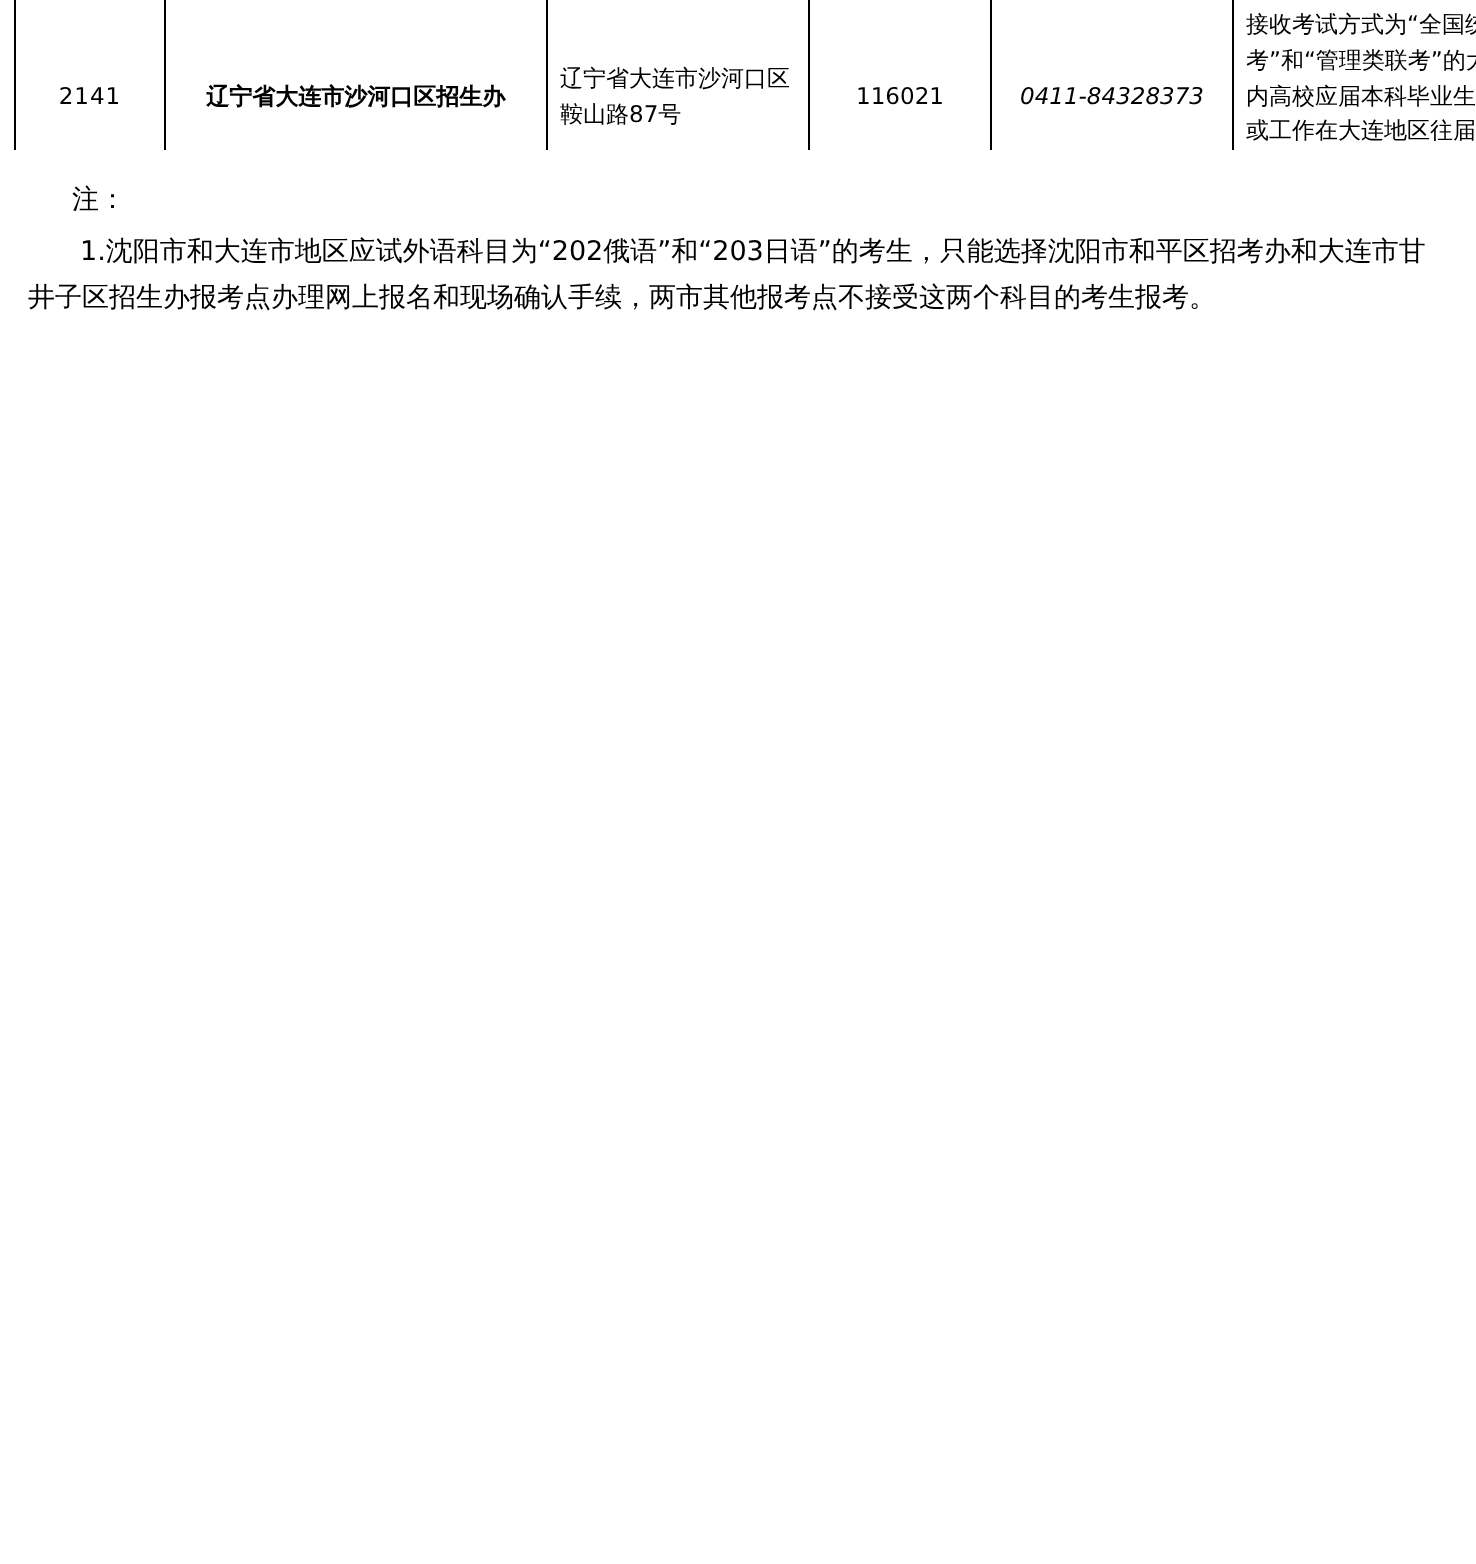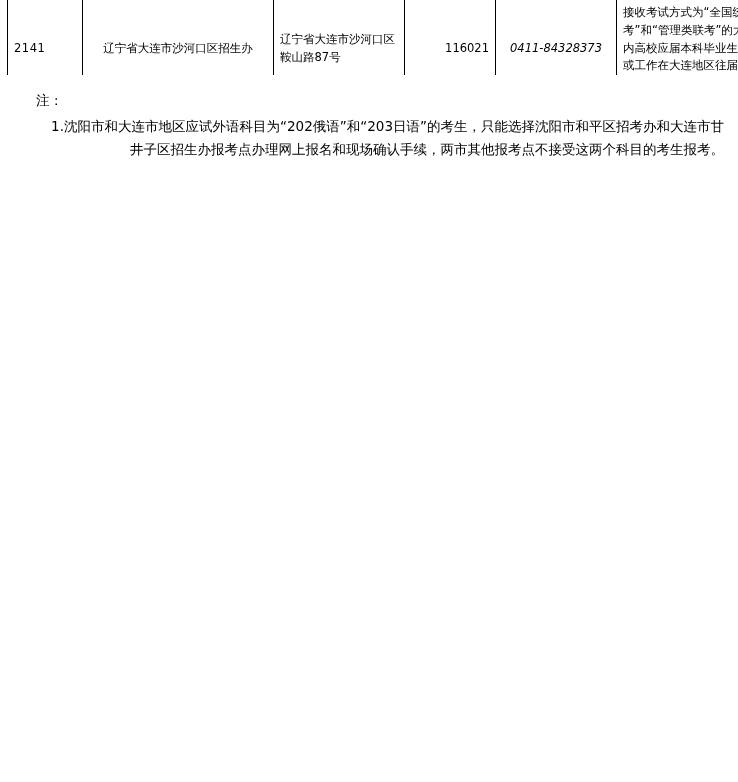--- a/index.html
+++ b/index.html
@@ -29,37 +29,38 @@
   table.reg-table td {
     border: 1px solid #000000;
     vertical-align: middle;
     padding: 4px 6px;
     font-size: 11.5px;
     line-height: 1.55;
     color: #000;
   }
   td.c-code {
     width: 62px;
-    text-align: left;
+    text-align: center;
     letter-spacing: 0.5px;
     margin-top: 28px;
   }
   td.c-office {
     width: 178px;
     text-align: center;
+    font-weight: bold;
   }
   td.c-addr {
     width: 118px;
     text-align: left;
     padding-left: 8px;
     margin-left: 40px;
   }
   td.c-zip {
     width: 78px;
-    text-align: right;
+    text-align: center;
   }
   td.c-tel {
     width: 108px;
     text-align: center;
     font-style: italic;
   }
   td.c-note {
     width: 160px;
     text-align: left;
     padding-left: 8px;
@@ -78,21 +79,20 @@
     font-size: 13.5px;
     line-height: 1.75;
   }
   .notes .note-title {
     margin: 0 0 2px 0;
     padding-left: 22px;
   }
   .notes .note-item {
     margin: 0;
     text-indent: 26px;
-    text-align: right;
   }
   
   .clip-top {
     overflow: hidden;
     height: 75px;
   }
   .clip-top table.reg-table {
     margin-top: -1px;
   }
 </style>

